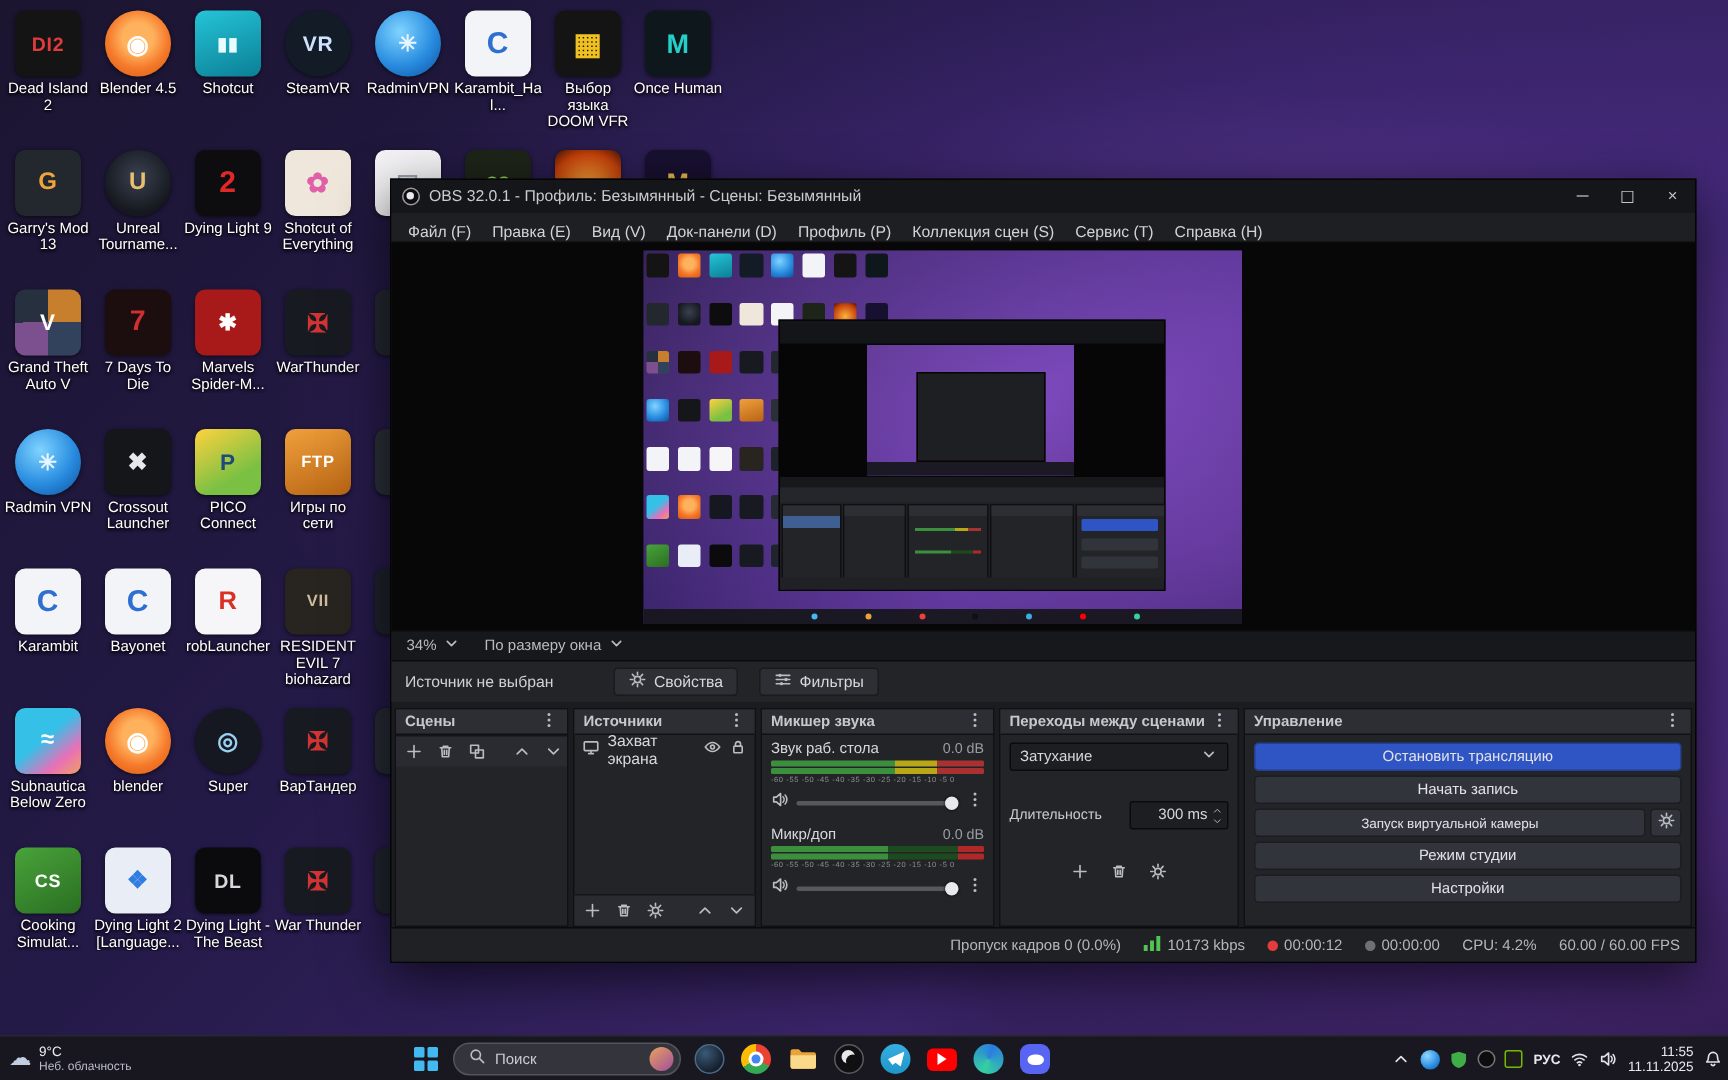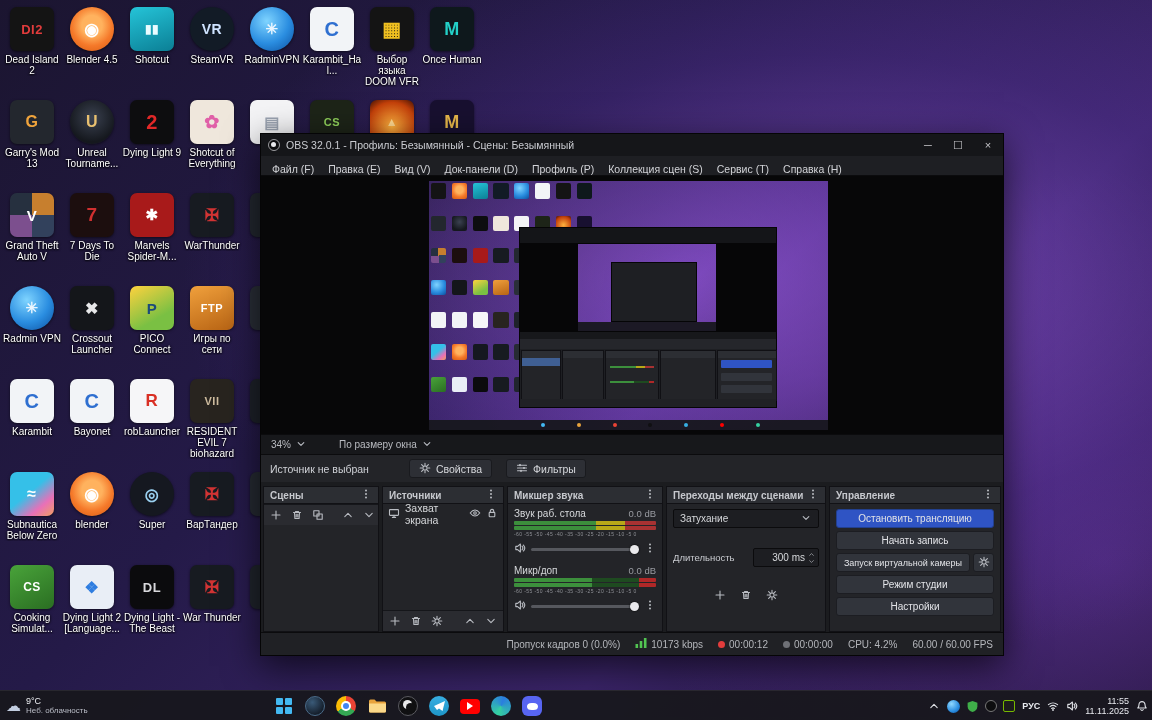--- a/index.html
+++ b/index.html
@@ -9,34 +9,34 @@
     radial-gradient(900px 520px at 72% 40%, rgba(158,96,228,.55), rgba(96,54,170,.28) 45%, transparent 72%),
     radial-gradient(700px 600px at 96% 78%, rgba(128,64,200,.45), transparent 65%),
     linear-gradient(135deg,#1b1530 0%,#241a48 38%,#3a2468 68%,#151026 100%);}
   
   .dicon{position:absolute;width:56px;display:flex;flex-direction:column;align-items:center;cursor:default}
   .dicon .tile{width:44px;height:44px;border-radius:7px;display:flex;align-items:center;justify-content:center;
     font-weight:bold;box-shadow:0 1px 3px rgba(0,0,0,.55);letter-spacing:.5px}
   .dicon .lbl{margin-top:3px;font-size:10px;line-height:11px;color:#fff;text-align:center;
     text-shadow:0 1px 2px #000,0 0 3px #000;max-height:35px;overflow:hidden;word-break:break-word;width:60px}
   
-  #obs{position:absolute;left:260px;top:133px;width:744px;height:523px;background:#1b1c1f;border:1px solid #050506;
+  #obs{position:absolute;left:260px;top:119px;width:871px;height:523px;background:#1b1c1f;border:1px solid #050506;
     box-shadow:0 10px 34px rgba(0,0,0,.65)}
   .tb{height:22px;background:#151619;display:flex;align-items:center;padding-left:7px;gap:6px}
   .obs-logo{width:12px;height:12px;border-radius:50%;background:#0d0d0f;border:1px solid #9a9a9e;position:relative}
   .obs-logo::after{content:"";position:absolute;left:2px;top:1.5px;width:5px;height:5px;border-radius:50%;background:#e9e9ec}
   .tb .ttl{font-size:10.5px;color:#c9cbd0;white-space:nowrap}
   .wbtns{margin-left:auto;display:flex;height:100%}
   .wbtn{width:30px;display:flex;align-items:center;justify-content:center;color:#c4c4c8;font-size:11px}
   .menubar{height:20px;background:#1e1f23;display:flex;align-items:flex-end;padding:0 4px;border-bottom:1px solid #0b0b0d}
   .menu-item{font-size:10.5px;color:#d2d3d7;padding:0 7px;white-space:nowrap}
   .preview{position:absolute;left:0;top:42px;width:100%;height:258px;background:#070708;overflow:hidden}
   .canvas{position:absolute;left:168px;top:5px;width:399px;height:249px;overflow:hidden}
   .zoombar{position:absolute;top:300px;left:0;right:0;height:20px;background:#17181b;border-top:1px solid #0b0b0d;
-    display:flex;align-items:center;gap:32px;padding:0 10px;color:#b9bbc0;font-size:10px}
+    display:flex;align-items:center;gap:16px;padding:0 10px;color:#b9bbc0;font-size:10px}
   .zchip{display:inline-flex;align-items:center;gap:4px}
   .sourcebar{position:absolute;top:320px;left:0;right:0;height:28px;background:#232428;display:flex;align-items:center;
     padding:0 9px;gap:14px;font-size:10.5px;color:#cfd1d6;border-top:1px solid #0b0b0d}
   .btn{height:19px;display:inline-flex;align-items:center;gap:5px;background:#2d2f35;border:1px solid #191a1e;
     border-radius:3px;padding:0 9px;font-size:10.5px;color:#d6d8dc;white-space:nowrap}
   .btn.first{margin-left:26px}
   
   .docks{position:absolute;top:352px;left:2px;right:2px;height:146px;display:flex;gap:3px}
   .dock{background:#232428;border:1px solid #111115;display:flex;flex-direction:column;min-width:0}
   .dock-h{height:17px;background:#2c2e33;display:flex;align-items:center;padding:0 6px;font-size:10px;font-weight:bold;
@@ -700,20 +700,28 @@
     </div>
     <div class="tb-center">
       <div class="start">
         <span class="sqw">
             <span class="sq"></span>
             <span class="sq"></span>
             <span class="sq"></span>
             <span class="sq"></span>
           </span>
       </div>
+      <div class="searchbox">
+        <span><svg width="12" height="12" viewBox="0 0 12 12" fill="none" stroke="#b9bcc2" stroke-width="1.1" stroke-linecap="round" stroke-linejoin="round">
+              <circle cx="5.2" cy="5.2" r="3.1"></circle>
+              <path d="M7.6 7.6 10.4 10.4"></path>
+            </svg></span>
+        <span class="ph">Поиск</span>
+        <span class="s-av"></span>
+      </div>
       <div id="tb-apps">
           <div class="tb-app">
             <div style="width:20px;height:20px;border-radius:50%;background:radial-gradient(circle at 35% 30%,#3a5a78,#16202d 70%);border:1px solid #4a6a88"></div>
           </div>
           <div class="tb-app">
             <div style="width:20px;height:20px;border-radius:50%;background:conic-gradient(#ea4335 0 33%,#34a853 0 66%,#fbbc05 0);position:relative">
               <div style="position:absolute;left:5px;top:5px;width:10px;height:10px;border-radius:50%;background:#fff"></div>
               <div style="position:absolute;left:7px;top:7px;width:6px;height:6px;border-radius:50%;background:#4285f4"></div>
             </div>
           </div>

